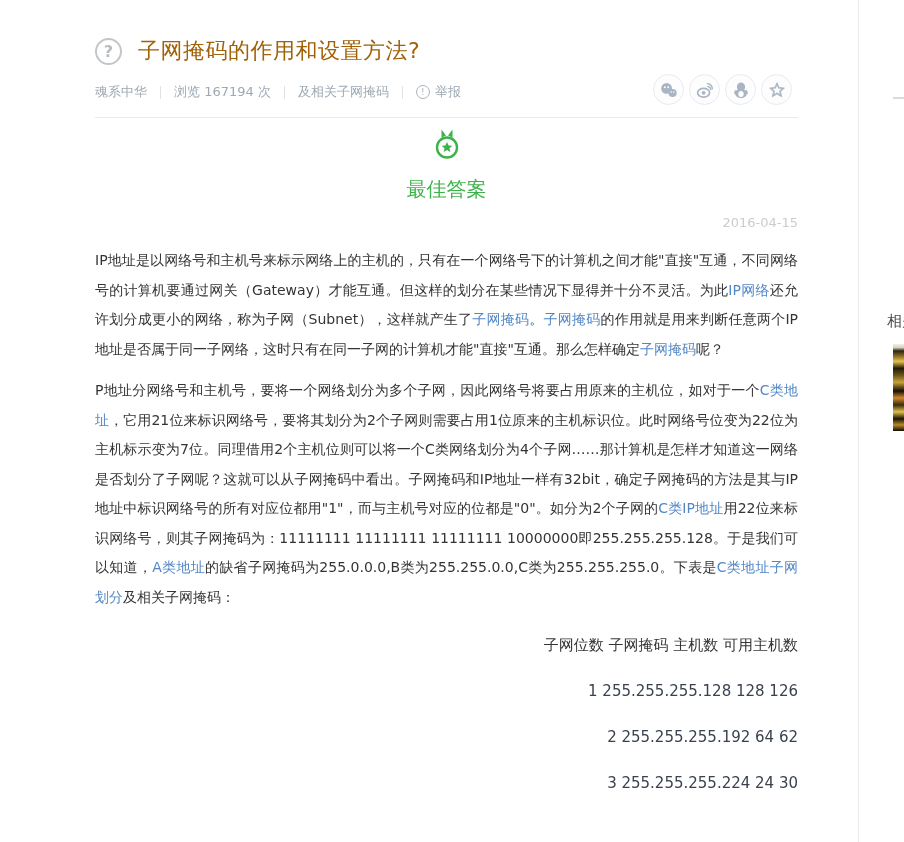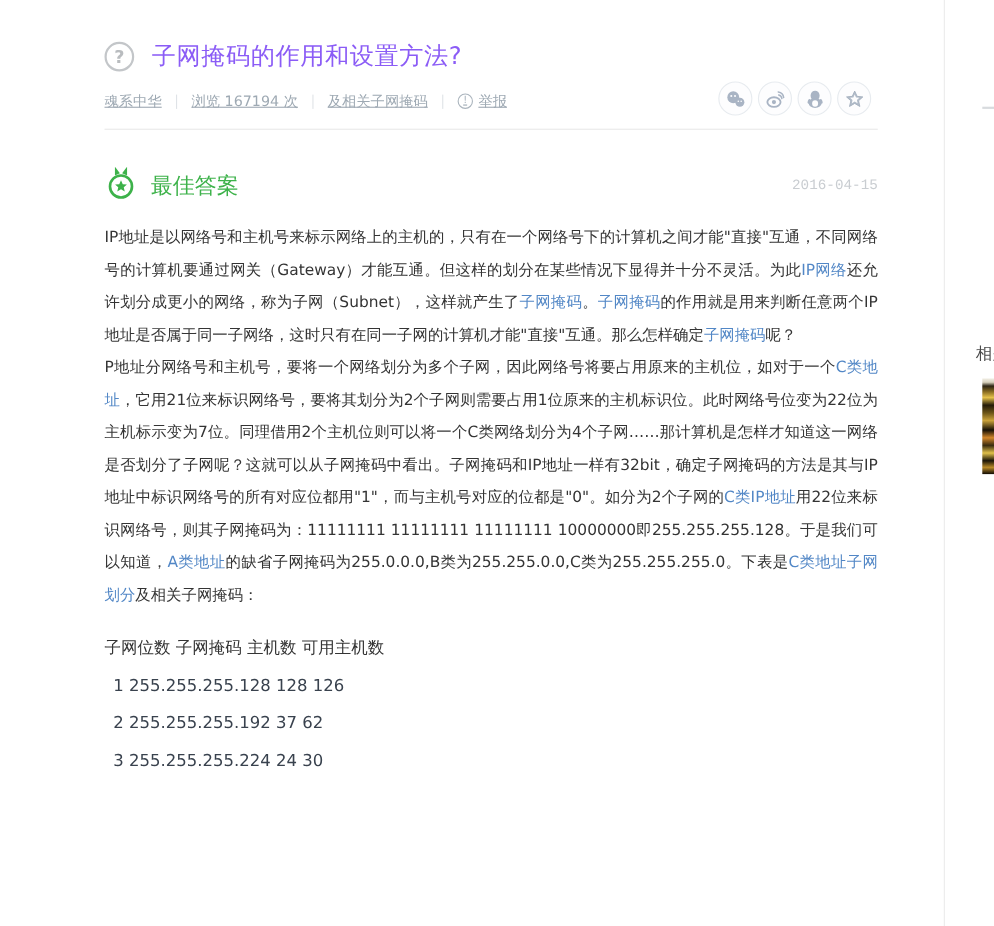--- a/index.html
+++ b/index.html
@@ -5,51 +5,51 @@
   * { box-sizing: border-box; margin: 0; padding: 0; }
   html,body { background:#fff; }
   body { font-family: "DejaVu Sans", "Liberation Sans", sans-serif; }
   .page { position:relative; width:904px; height:842px; background:#fff; overflow:hidden; }
   .main { position:absolute; left:95px; top:0; width:703px; }
 
   
   .q-row { padding-top:36px; display:flex; align-items:center; gap:16px; }
   .q-icon { width:27px; height:27px; flex:0 0 27px; border:2px solid #c3c6c9; border-radius:50%;
             color:#b9bcbf; font-size:16px; font-weight:bold; display:flex; align-items:center; justify-content:center; }
-  .q-title { font-size:22px; color:#8b5cf6; letter-spacing:0.5px; }
+  .q-title { font-size:22px; color:#a16207; letter-spacing:0.5px; }
 
   .meta-row { margin-top:17px; display:flex; align-items:center; font-size:13px; color:#9ea9b3; }
   .meta-sep { width:1px; height:13px; background:#dfe3e7; margin:0 13px; }
-  .meta-item { white-space:nowrap;text-decoration:underline; }
+  .meta-item { white-space:nowrap; }
   .report { display:flex; align-items:center; gap:5px; cursor:pointer; }
   .info-icon { width:14px; height:14px; border:1px solid #aab4bd; border-radius:50%; font-size:9px;
                color:#aab4bd; display:flex; align-items:center; justify-content:center; }
 
   .share-group { position:absolute; top:74px; right:6px; display:flex; gap:5px; }
   .share-btn { width:31px; height:31px; border:1px solid #e7ebef; border-radius:50%; background:#fdfdfe;
                display:flex; align-items:center; justify-content:center; cursor:pointer; }
   .share-btn svg { display:block; }
 
   .head-divider { margin-top:16px; border-bottom:1px solid #e9e9e9; }
 
   
-  .answer-head { margin-top:32px; display:flex; align-items:center; gap:12px; }
+  .answer-head { margin-top:10px; display:flex; align-items:center; gap:12px;flex-direction:column; }
   .medal { width:30px; height:32px; }
   .answer-title { font-size:20px; color:#3db24a; }
-  .answer-date { margin-left:auto; font-size:13px; color:#c9cdd1;font-family:Liberation Mono, monospace; }
+  .answer-date { margin-left:auto; font-size:13px; color:#c9cdd1; }
 
   .answer-body { margin-top:16px; }
   .answer-body p.para { font-size:14px; line-height:29.5px; color:#343434; text-align:justify; }
-  .answer-body p.para + p.para { }
+  .answer-body p.para + p.para { margin-top:12px; }
   a.inline-link { color:#5287c6; text-decoration:none; cursor:pointer; }
 
-  .table-lines { margin-top:23px; }
+  .table-lines { margin-top:23px;text-align:right; }
   .table-line { font-size:15px; color:#39424e; line-height:20px; }
   .table-line.hdr { color:#343434; }
-  .table-line + .table-line { margin-top:14px; }
+  .table-line + .table-line { margin-top:26px; }
   .table-line.num { padding-left:8px; }
 
   
   .v-divider { position:absolute; left:858px; top:0; width:1px; height:842px; background:#ebebeb; }
   .sb-dash { position:absolute; left:893px; top:97px; width:14px; height:2px; background:#d8dbde; }
   .sb-heading { position:absolute; left:887px; top:312px; font-size:15px; color:#4a4a4a; white-space:nowrap; }
   .sb-thumb { position:absolute; left:893px; top:344px; width:60px; height:87px; cursor:pointer;
               background:
                 linear-gradient(180deg,#f2efe6 0%, #d8d2be 4%, #2c2413 8%, #8a6d22 14%, #e5c14a 20%,
                  #241b08 28%, #6b5418 36%, #caa23a 44%, #171004 54%, #d2862a 62%, #3a2c10 70%,
@@ -138,21 +138,21 @@
       <span class="answer-date">2016-04-15</span>
     </div>
 
     <div class="answer-body">
       <p class="para"><span>IP地址是以网络号和主机号来标示网络上的主机的，只有在一个网络号下的计算机之间才能"直接"互通，不同网络号的计算机要通过网关（Gateway）才能互通。但这样的划分在某些情况下显得并十分不灵活。为此</span><a class="inline-link" href="#">IP网络</a><span>还允许划分成更小的网络，称为子网（Subnet），这样就产生了</span><a class="inline-link" href="#">子网掩码</a><span>。</span><a class="inline-link" href="#">子网掩码</a><span>的作用就是用来判断任意两个IP地址是否属于同一子网络，这时只有在同一子网的计算机才能"直接"互通。那么怎样确定</span><a class="inline-link" href="#">子网掩码</a><span>呢？</span></p>
       <p class="para"><span>P地址分网络号和主机号，要将一个网络划分为多个子网，因此网络号将要占用原来的主机位，如对于一个</span><a class="inline-link" href="#">C类地址</a><span>，它用21位来标识网络号，要将其划分为2个子网则需要占用1位原来的主机标识位。此时网络号位变为22位为主机标示变为7位。同理借用2个主机位则可以将一个C类网络划分为4个子网……那计算机是怎样才知道这一网络是否划分了子网呢？这就可以从子网掩码中看出。子网掩码和IP地址一样有32bit，确定子网掩码的方法是其与IP地址中标识网络号的所有对应位都用"1"，而与主机号对应的位都是"0"。如分为2个子网的</span><a class="inline-link" href="#">C类IP地址</a><span>用22位来标识网络号，则其子网掩码为：11111111 11111111 11111111 10000000即255.255.255.128。于是我们可以知道，</span><a class="inline-link" href="#">A类地址</a><span>的缺省子网掩码为255.0.0.0,B类为255.255.0.0,C类为255.255.255.0。下表是</span><a class="inline-link" href="#">C类地址子网划分</a><span>及相关子网掩码：</span></p>
 
       <div class="table-lines">
         <div class="table-line hdr">子网位数 子网掩码 主机数 可用主机数</div>
         <div class="table-line num">1 255.255.255.128 128 126</div>
-        <div class="table-line num">2 255.255.255.192 37 62</div>
+        <div class="table-line num">2 255.255.255.192 64 62</div>
         <div class="table-line num">3 255.255.255.224 24 30</div>
       </div>
     </div>
   </div>
 
   <div class="v-divider"></div>
   <div class="sb-dash"></div>
   <div class="sb-heading">相关</div>
   <div class="sb-thumb"></div>
 </div>

